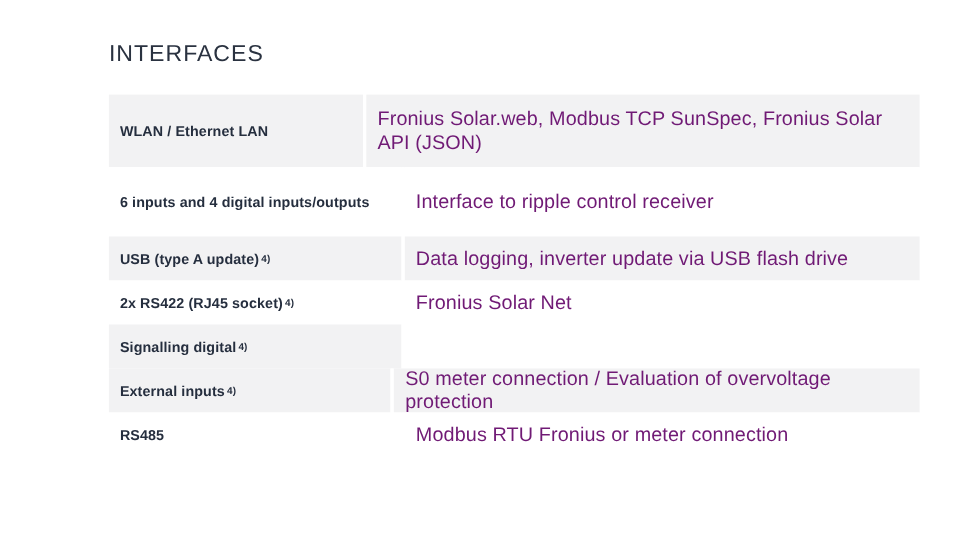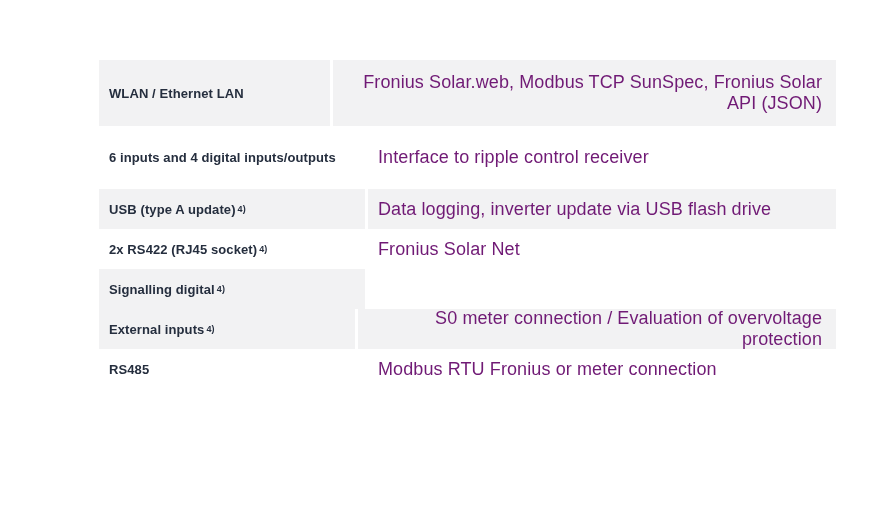--- a/index.html
+++ b/index.html
@@ -31,23 +31,22 @@
     font-weight: 400;
     letter-spacing: 0.9px;
     color: #2a3240;
     line-height: 26px;
     white-space: nowrap;
   }
 
   .spec-table {
     position: absolute;
     left: 99px;
-    top: 60px;
+    top: 86px;
     width: 737px;
-    text-align: right;
   }
 
   .spec-row {
     display: flex;
     align-items: stretch;
     width: 100%;
   }
 
   .spec-row.shaded .cell-label,
   .spec-row.shaded .cell-value {
@@ -102,20 +101,21 @@
     line-height: 0;
     padding-left: 2px;
     color: #252e3e;
   }
 </style>
 </head>
 <body>
 
 <div class="page">
 
+  <div class="section-heading">INTERFACES</div>
 
   <div class="spec-table">
 
   <div class="spec-row shaded h-tall">
         <div class="cell-label">
           <span>WLAN / Ethernet LAN</span>
         </div>
         <div class="col-gap"></div>
         <div class="cell-value">
           <span>Fronius Solar.web, Modbus TCP SunSpec, Fronius Solar API (JSON)</span>

